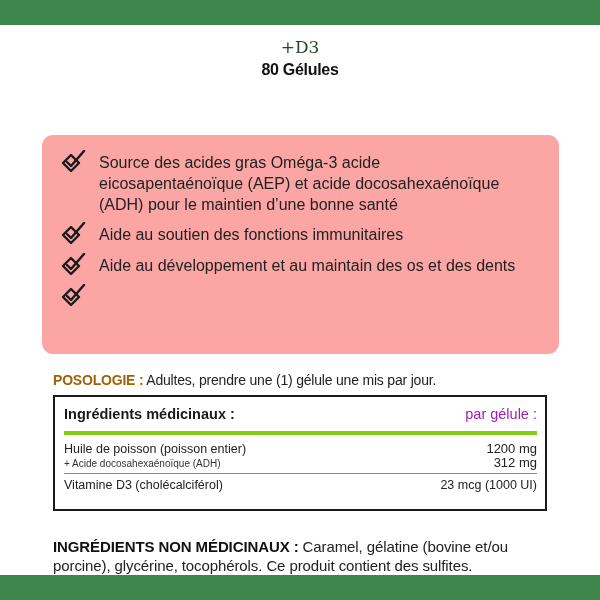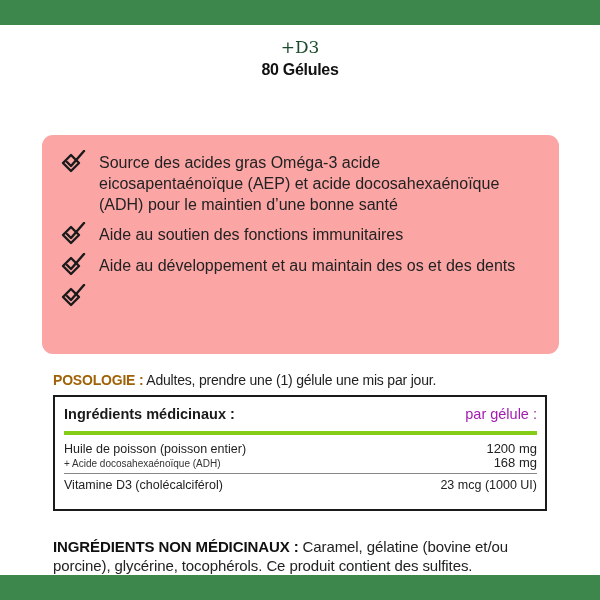--- a/index.html
+++ b/index.html
@@ -187,21 +187,21 @@
     <span class="left">Ingrédients médicinaux :</span>
     <span class="right">par gélule :</span>
   </div>
   <div class="t-row t-group">
     <div>
       <div class="main">Huile de poisson (poisson entier)</div>
       <div class="sub">+ Acide docosahexaénoïque (ADH)</div>
     </div>
     <div class="values">
       <div>1200 mg</div>
-      <div>168 mg</div>
+      <div>312 mg</div>
     </div>
   </div>
   <div class="t-row last">
     <span>Vitamine D3 (cholécalciférol)</span>
     <span>23 mcg (1000 UI)</span>
   </div>
 </div>
 
 <div class="non-med">
   <span class="label">INGRÉDIENTS NON MÉDICINAUX :</span><span> Caramel, gélatine (bovine et/ou porcine), glycérine, tocophérols. Ce produit contient des sulfites.</span>

